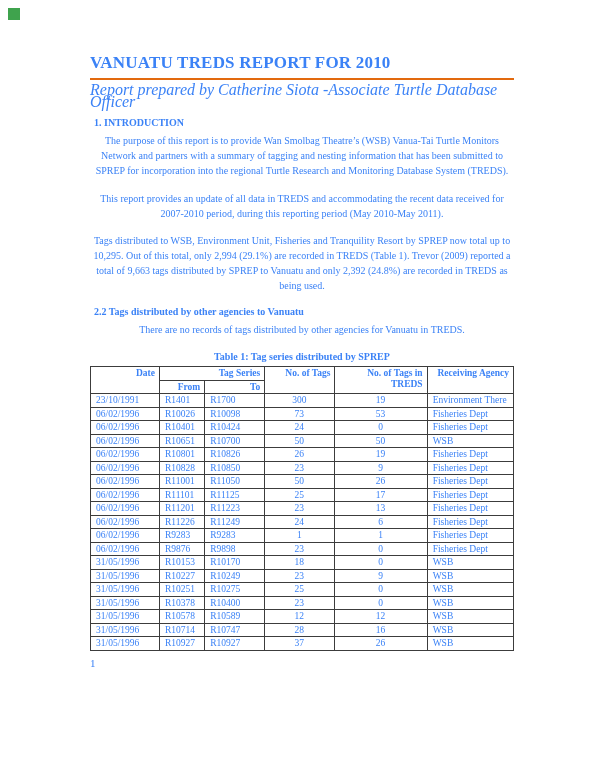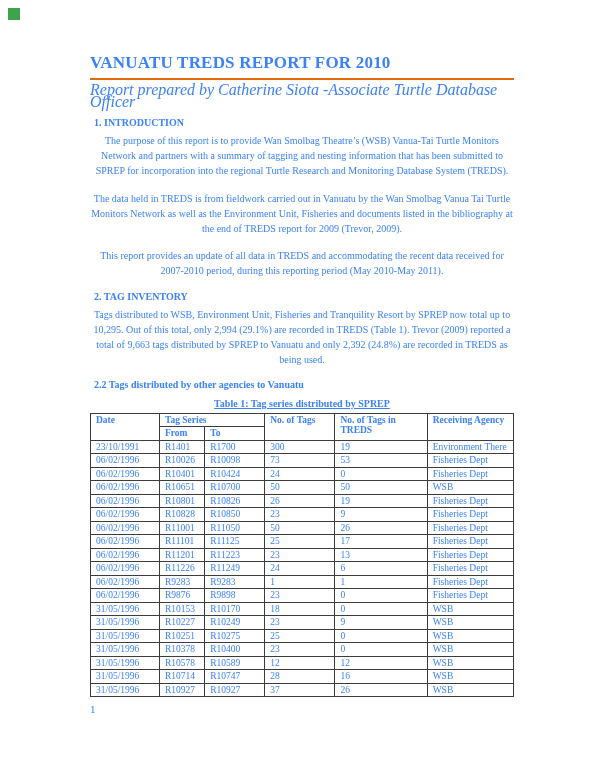--- a/index.html
+++ b/index.html
@@ -38,37 +38,36 @@
     margin:4px;font-weight:bold;
   }
   p{
     font-size:10px;line-height:15px;
     margin:0 0 12.4px 0;
     text-align:center;
   }
   p.table-caption{
     font-weight:bold;
     margin:0 0 2px 0;
-    text-decoration:underline;
   }
   table{
     width:100%;
     border-collapse:collapse;
     table-layout:fixed;
   }
   th,td{
     border:1px solid #3c3c3c;
     font-size:9.5px;line-height:10.5px;
     padding:1px 4px 1px 5px;
     text-align:left;vertical-align:top;
     white-space:nowrap;overflow:hidden;
   }
-  th{font-weight:bold;}
+  th{font-weight:bold;text-align:right;}
   th.wrap{white-space:normal;margin-top:24px;}
-  td.num{text-align:left;padding-right:6px;}
+  td.num{text-align:center;padding-right:6px;}
   col.c-date{width:16.3%;}
   col.c-from{width:10.7%;}
   col.c-to{width:14.2%;}
   col.c-tags{width:16.6%;}
   col.c-treds{width:21.8%;}
   col.c-agency{width:20.4%;}
   .page-number{
     font-size:11px;line-height:13px;
     margin-top:6px;
   }
@@ -82,28 +81,27 @@
 
   <div class="content">
 
     <h1 class="title" style="border-bottom-color: rgb(226, 105, 14);">VANUATU TREDS REPORT FOR 2010</h1>
     <div class="subtitle">Report prepared by Catherine Siota -Associate Turtle Database Officer</div>
 
     <div class="body-text">
 
       <h2>1. INTRODUCTION</h2>
       <p>The purpose of this report is to provide Wan Smolbag Theatre’s (WSB) Vanua-Tai Turtle Monitors Network and partners with a summary of tagging and nesting information that has been submitted to SPREP for incorporation into the regional Turtle Research and Monitoring Database System (TREDS).</p>
-      <p>The data held in TREDS is from fieldwork carried out in Vanuatu by the Wan Smolbag Vanua Tai Turtle Monitors Network as well as the Environment Unit, Fisheries and documents listed in the bibliography at the end of TREDS report for 2009 (Trevor, 2009).</p>
       <p>This report provides an update of all data in TREDS and accommodating the recent data received for 2007-2010 period, during this reporting period (May 2010-May 2011).</p>
 
-      <h2>2. TAG INVENTORY</h2>
 
       <p>Tags distributed to WSB, Environment Unit, Fisheries and Tranquility Resort by SPREP now total up to 10,295.  Out of this total, only 2,994 (29.1%) are recorded in TREDS (Table 1). Trevor (2009) reported a total of 9,663 tags distributed by SPREP to Vanuatu and only 2,392 (24.8%) are recorded in TREDS as being used.</p>
 
       <h3>2.2 Tags distributed by other agencies to Vanuatu</h3>
+      <p>There are no records of tags distributed by other agencies for Vanuatu in TREDS.</p>
 
       <p class="table-caption">Table 1: Tag series distributed by SPREP</p>
 
       <table>
         <colgroup>
           <col class="c-date">
             <col class="c-from">
             <col class="c-to">
           <col class="c-tags">
             <col class="c-treds">

